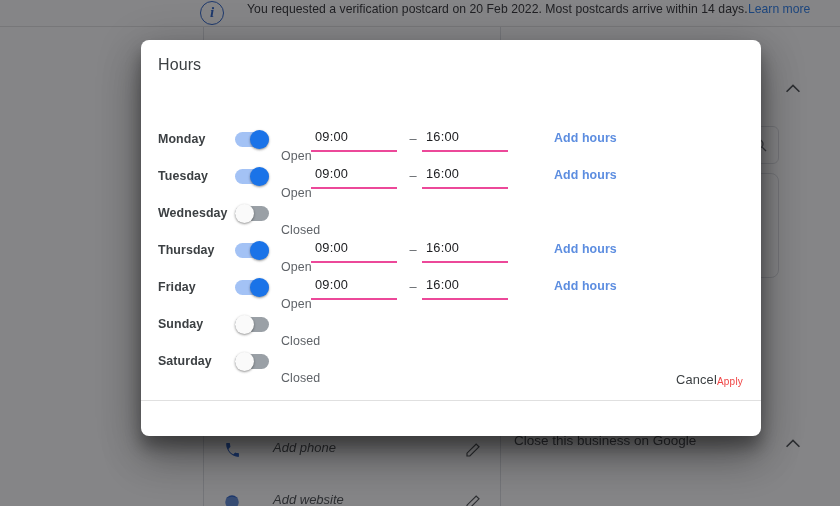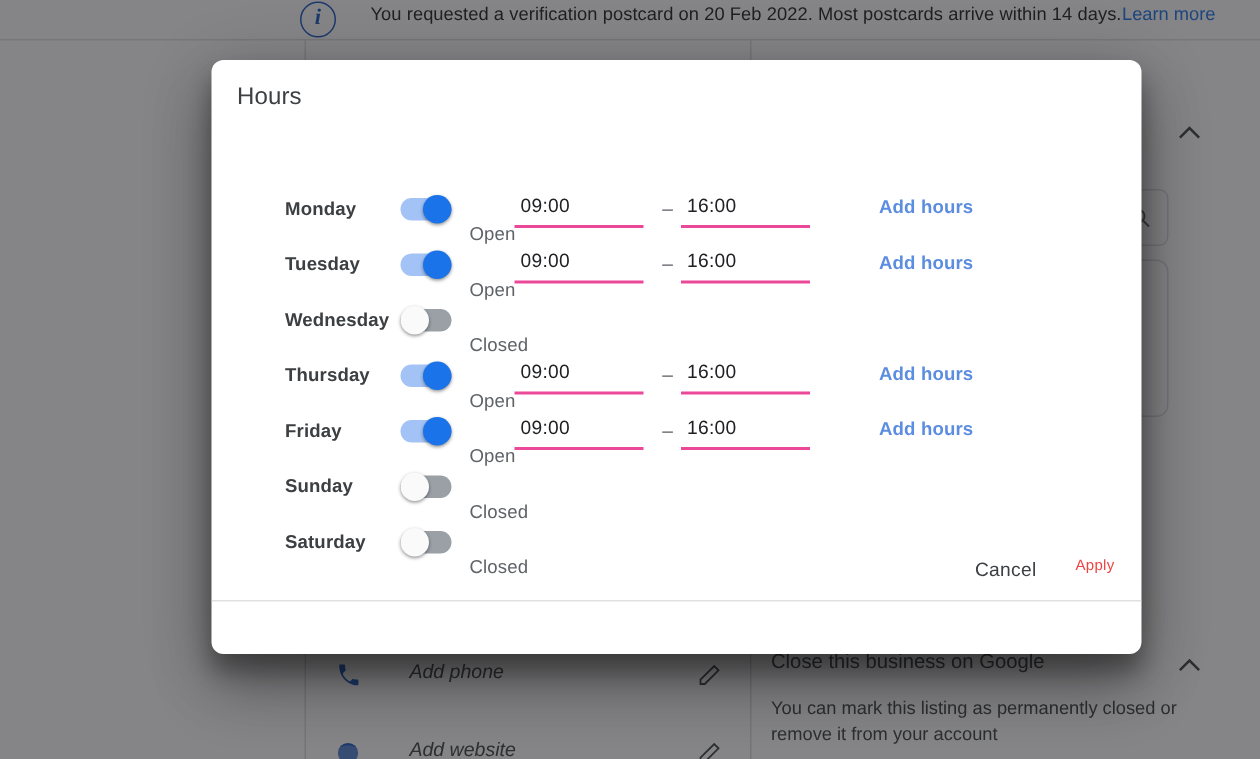--- a/index.html
+++ b/index.html
@@ -190,21 +190,20 @@
     left: 17px; top: 16px;
     font-size: 16px;
     color: #3c4043;
     letter-spacing: 0.1px;
   }
 
   .hours-list {
     position: absolute;
     left: 0; top: 86px;
     width: 620px;
-    padding-left: 32px;
   }
 
   .hour-row {
     position: relative;
     height: 37px;
     width: 620px;
   }
 
   .day-label {
     position: absolute;
@@ -285,22 +284,21 @@
     cursor: pointer;
     letter-spacing: 0.1px;
   }
 
   
   .actions {
     position: absolute;
     right: 18px;
     top: 332px;
     display: flex;
-    align-items: flex-start;
-    gap: 26px;
+    align-items: flex-end;
   }
   .btn-cancel {
     font-size: 12.8px;
     color: #3c4043;
     background: none;
     border: none;
     cursor: pointer;
     font-family: "Liberation Sans", sans-serif;
     letter-spacing: 0.2px;
   }
@@ -399,21 +397,20 @@
       </div>
       <div class="bg-row-label">Add website</div>
     </div>
     <div class="bg-row-pencil" style="left:464px; top:493px;">
       <svg viewBox="0 0 24 24" width="18" height="18" fill="none" stroke="currentColor" stroke-width="1.6">
         <path d="M4 20 L4 16.2 L16.2 4 L20 7.8 L7.8 20 Z"></path>
       </svg>
     </div>
 
     <div class="bg-section-title" style="left:514px; top:433px;">Close this business on Google</div>
-    <div class="bg-section-body" style="left:514px; top:464px;">You can mark this listing as permanently closed or remove it from your account</div>
   </div>
 
   <div id="scrim"></div>
 
   <div id="modal">
 
     <div class="modal-title">Hours</div>
 
     <div class="hours-list" id="hours-list">
         <div class="hour-row">

